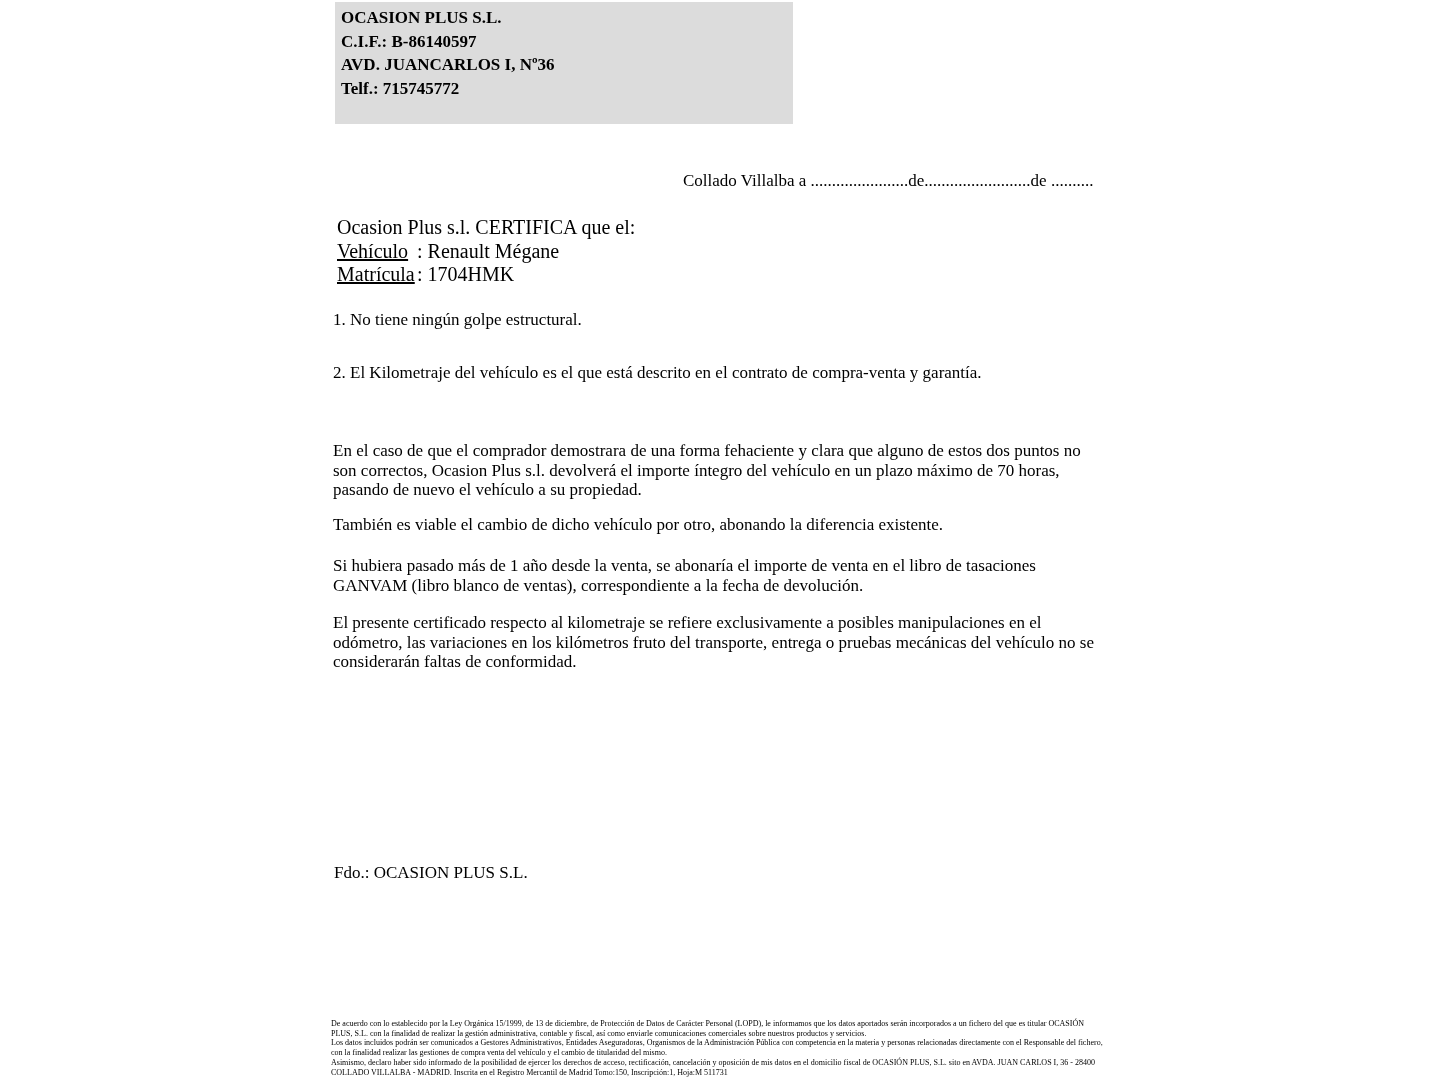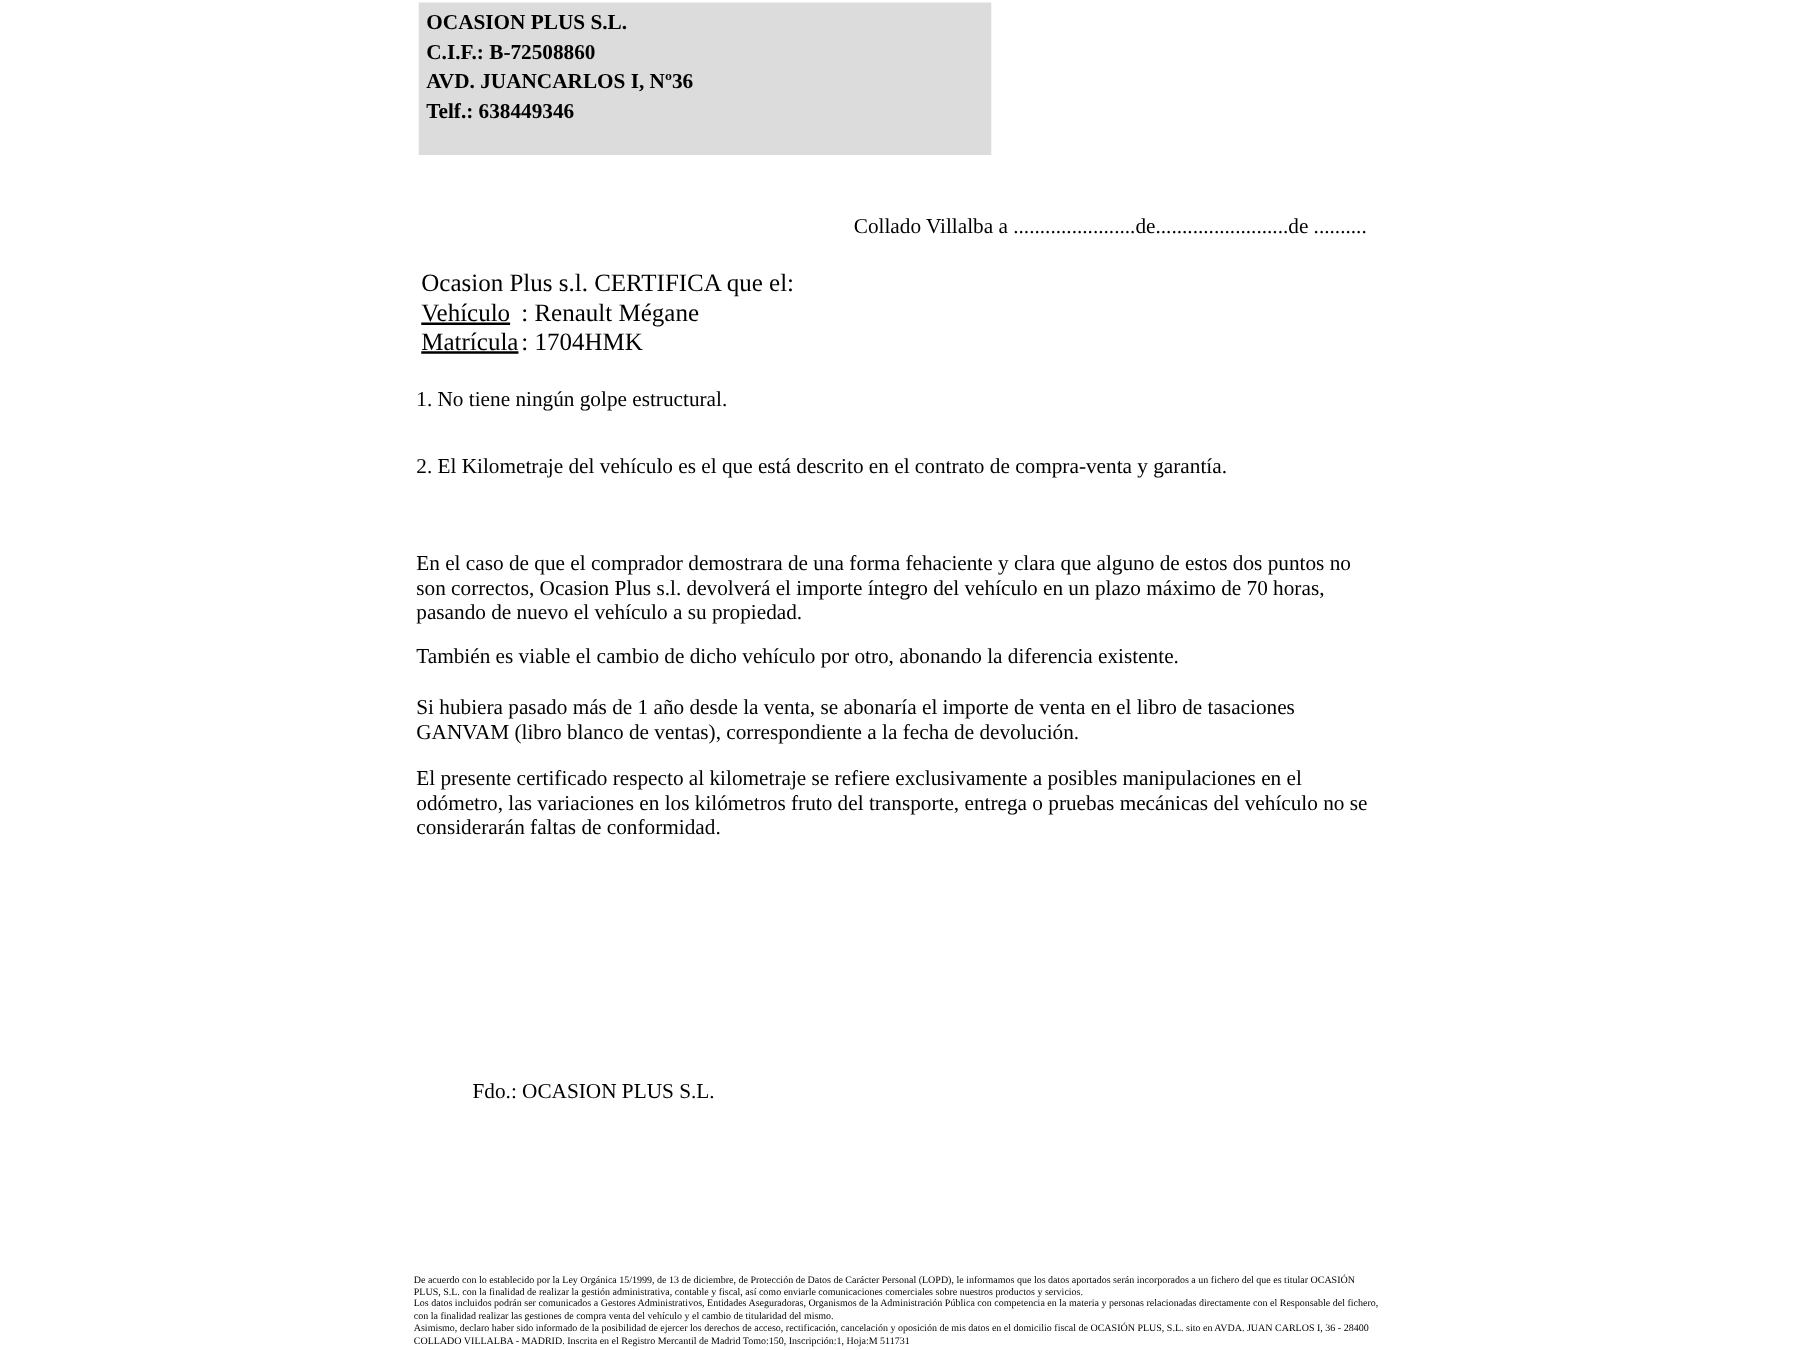--- a/index.html
+++ b/index.html
@@ -69,43 +69,42 @@
   .para-a { top: 441px; }
   .para-b { top: 515px; }
   .para-c { top: 556px; }
   .para-d { top: 613px; }
 
   .signature {
     position: absolute;
     left: 334px;
     top: 863px;
     font-size: 17px;
-    margin-left: 44px;
   }
 
   .footer-legal {
     position: absolute;
     left: 331px;
     top: 1019px;
     width: 772px;
     font-size: 8px;
     line-height: 9.7px;
   }
   .footer-legal p { margin: 0; }
 </style>
 </head>
 <body>
 
 <div class="page">
 
   <div class="header-box">
     <div class="hline">OCASION PLUS S.L.</div>
-    <div class="hline">C.I.F.: B-72508860</div>
+    <div class="hline">C.I.F.: B-86140597</div>
     <div class="hline">AVD. JUANCARLOS I, Nº36</div>
-    <div class="hline">Telf.: 638449346</div>
+    <div class="hline">Telf.: 715745772</div>
   </div>
 
   <div class="date-line">Collado Villalba a .......................de.........................de ..........</div>
 
   <div class="certify-block">
     <div>Ocasion Plus s.l. CERTIFICA que el:</div>
     <div class="kv-line">
       <span class="kv-label">Vehículo</span><span>: Renault Mégane</span>
     </div>
     <div class="kv-line">

